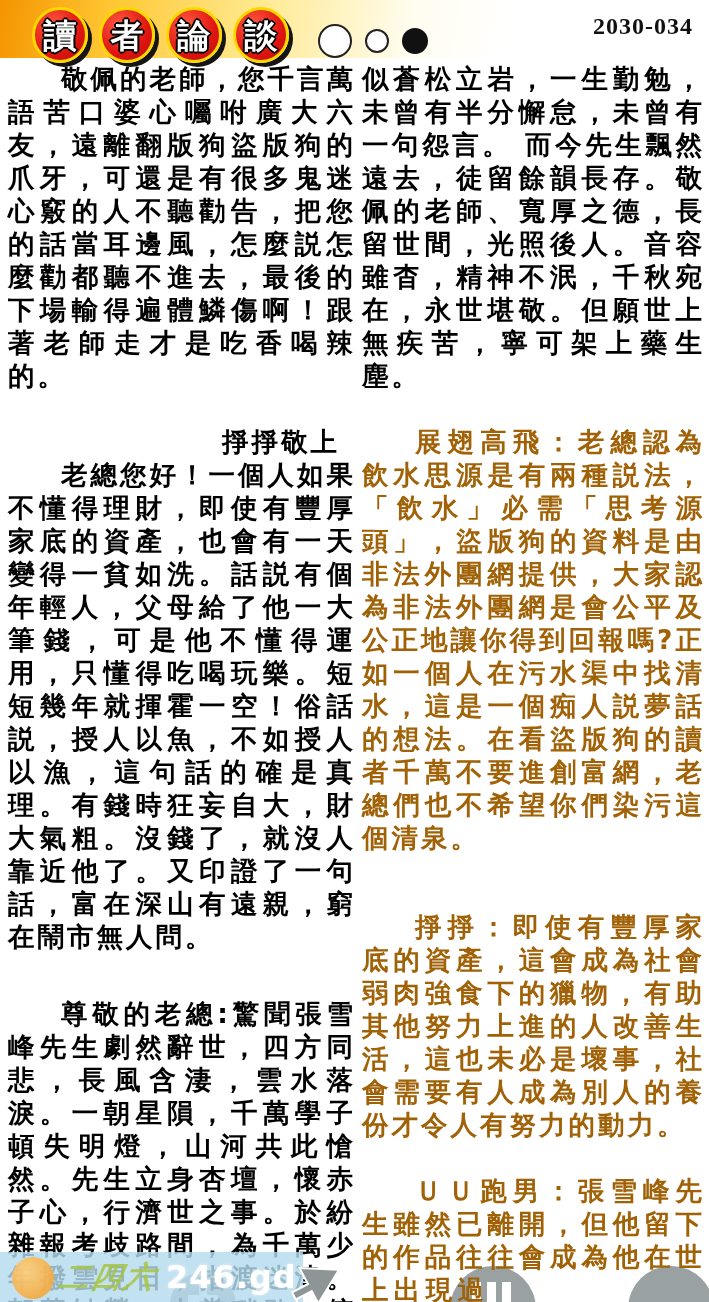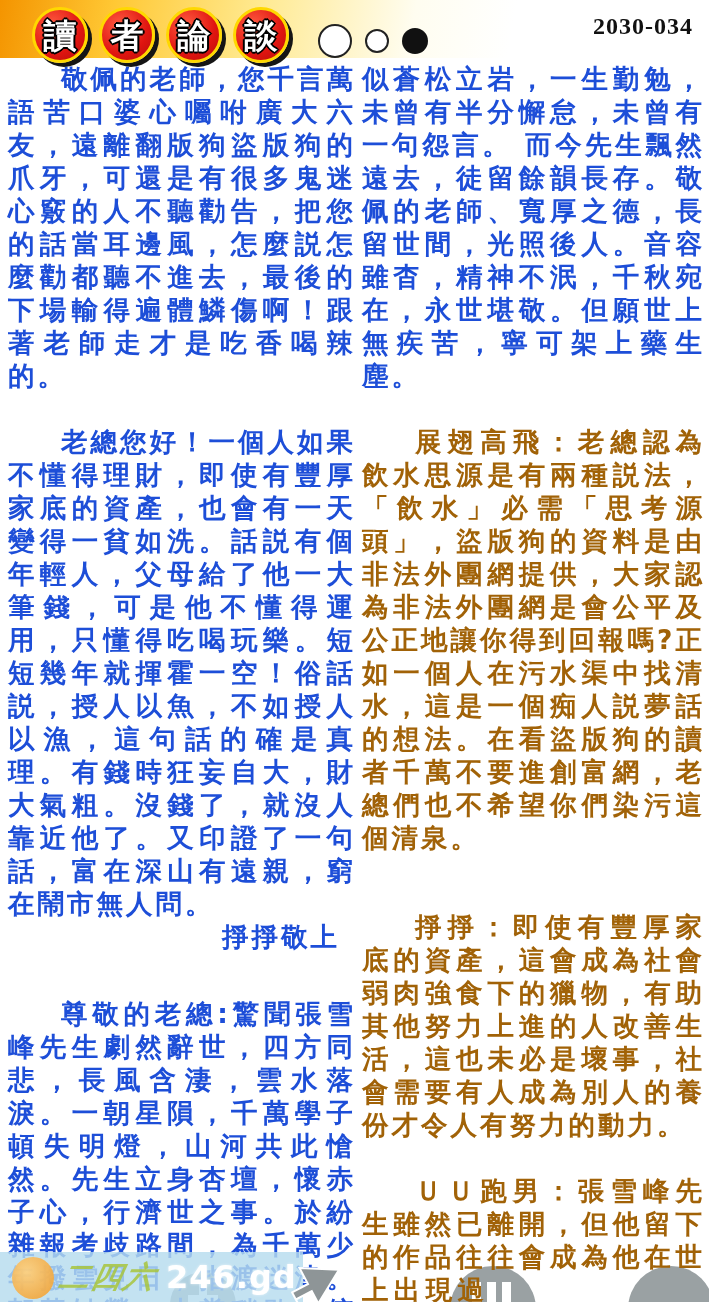--- a/index.html
+++ b/index.html
@@ -37,21 +37,21 @@
   
   .col{
     position:absolute;top:62px;z-index:2;
     font-weight:bold;font-size:26.5px;line-height:33px;letter-spacing:3px;
     text-align:justify;
   }
   .col-left{left:8px;width:348px;}
   .col-right{left:362px;width:343px;}
   .col p{margin:0;}
   .indent{text-indent:2em;}
-  .red{color:#1d4ed8;}
+  .red{color:#000000;}
   .dark{color:#a16207;}
   .sig{text-align:right;padding-right:16px;text-indent:0;}
   .gap33{height:33px;}
   .gap44{height:44px;}
   .gap56{height:56px;}
   
   .mb-float{
     float:right;width:214px;height:262px;
     shape-outside:polygon(0 104px,214px 104px,214px 262px,0 262px);
     margin-left:4px;
@@ -123,22 +123,22 @@
   <div class="gicon gicon-plain"></div>
   <div class="garrow">
     <svg width="62" height="50" viewBox="0 0 62 50">
       <polygon points="4,46 4,24 22,24 22,6 56,26 22,46 22,32 4,32" fill="#8e9597" stroke="#ffffff" stroke-width="2" transform="rotate(-28 30 26)"></polygon>
     </svg>
   </div>
 
   <div class="col col-left">
     <p class="red indent">敬佩的老師，您千言萬語苦口婆心囑咐廣大六友，遠離翻版狗盜版狗的爪牙，可還是有很多鬼迷心竅的人不聽勸告，把您的話當耳邊風，怎麼説怎麼勸都聽不進去，最後的下場輸得遍體鱗傷啊！跟著老師走才是吃香喝辣的。</p>
     <div class="gap33"></div>
+    <p class="red sig">掙掙敬上</p>
     <p class="red indent">老總您好！一個人如果不懂得理財，即使有豐厚家底的資產，也會有一天變得一貧如洗。話説有個年輕人，父母給了他一大筆錢，可是他不懂得運用，只懂得吃喝玩樂。短短幾年就揮霍一空！俗話説，授人以魚，不如授人以漁，這句話的確是真理。有錢時狂妄自大，財大氣粗。沒錢了，就沒人靠近他了。又印證了一句話，富在深山有遠親，窮在鬧市無人問。</p>
-    <p class="red sig">掙掙敬上</p>
     <div class="gap44"></div>
     <p class="red indent">尊敬的老總:驚聞張雪峰先生劇然辭世，四方同悲，長風含淒，雲水落淚。一朝星隕，千萬學子頓失明燈，山河共此愴然。先生立身杏壇，懷赤子心，行濟世之事。於紛雜報考歧路間，為千萬少年撥雲見日，指渡迷津。朝暮劬勞，未嘗稍歇，俯首深耕，不計苦辛，以一身擔當，為後生鋪築前路，以滿腔熱忱，解無數家庭憂慮。言語懇切如春風化雨，風骨耿介</p>
   </div>
 
   <div class="col col-right">
     <p class="red">似蒼松立岩，一生勤勉，未曾有半分懈怠，未曾有一句怨言。 而今先生飄然遠去，徒留餘韻長存。敬佩的老師、寬厚之德，長留世間，光照後人。音容雖杳，精神不泯，千秋宛在，永世堪敬。但願世上無疾苦，寧可架上藥生塵。</p>
     <div class="gap33"></div>
     <p class="dark indent">展翅高飛：老總認為飲水思源是有兩種説法，「飲水」必需「思考源頭」，盜版狗的資料是由非法外團網提供，大家認為非法外團網是會公平及公正地讓你得到回報嗎?正如一個人在污水渠中找清水，這是一個痴人説夢話的想法。在看盜版狗的讀者千萬不要進創富網，老總們也不希望你們染污這個清泉。</p>
     <div class="gap56"></div>
     <p class="dark indent">掙掙：即使有豐厚家底的資產，這會成為社會弱肉強食下的獵物，有助其他努力上進的人改善生活，這也未必是壞事，社會需要有人成為別人的養份才令人有努力的動力。</p>

